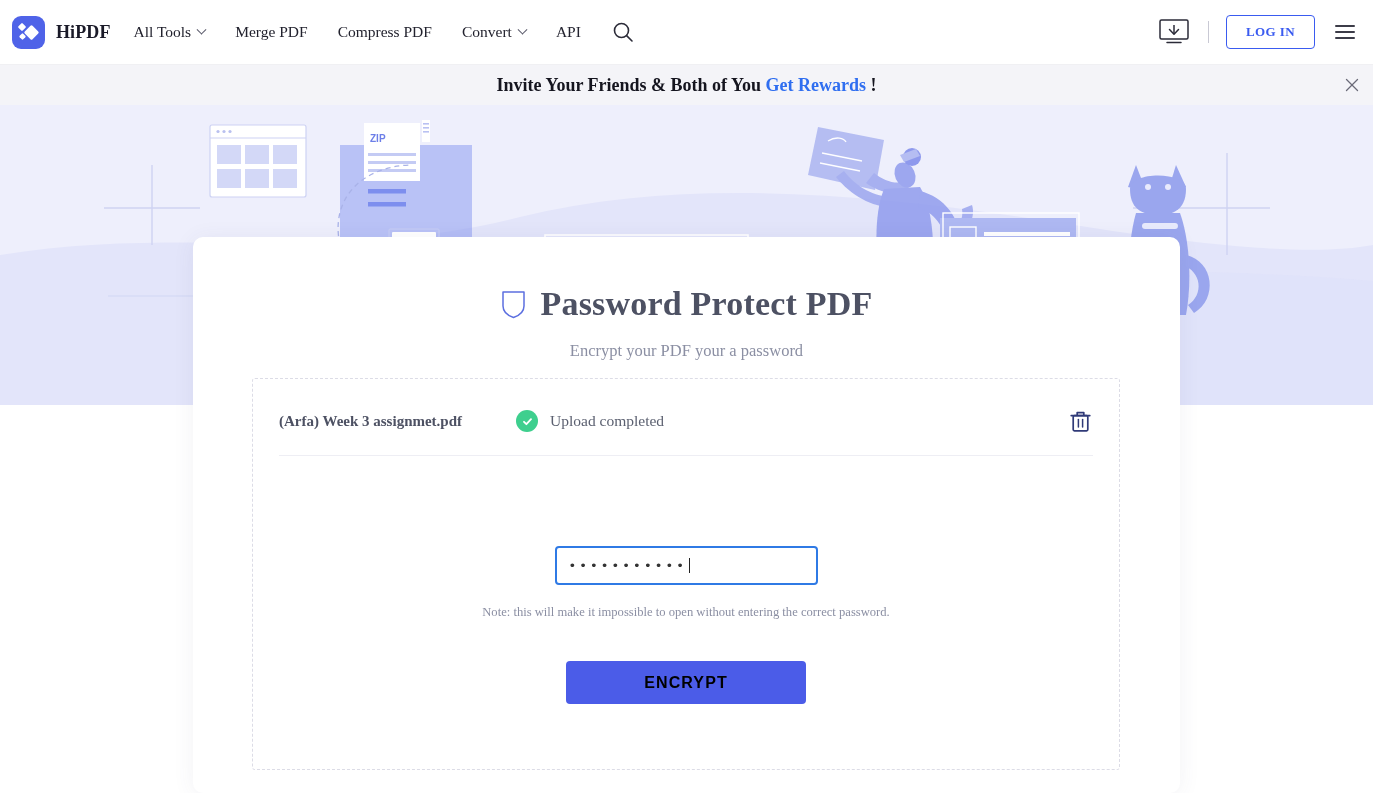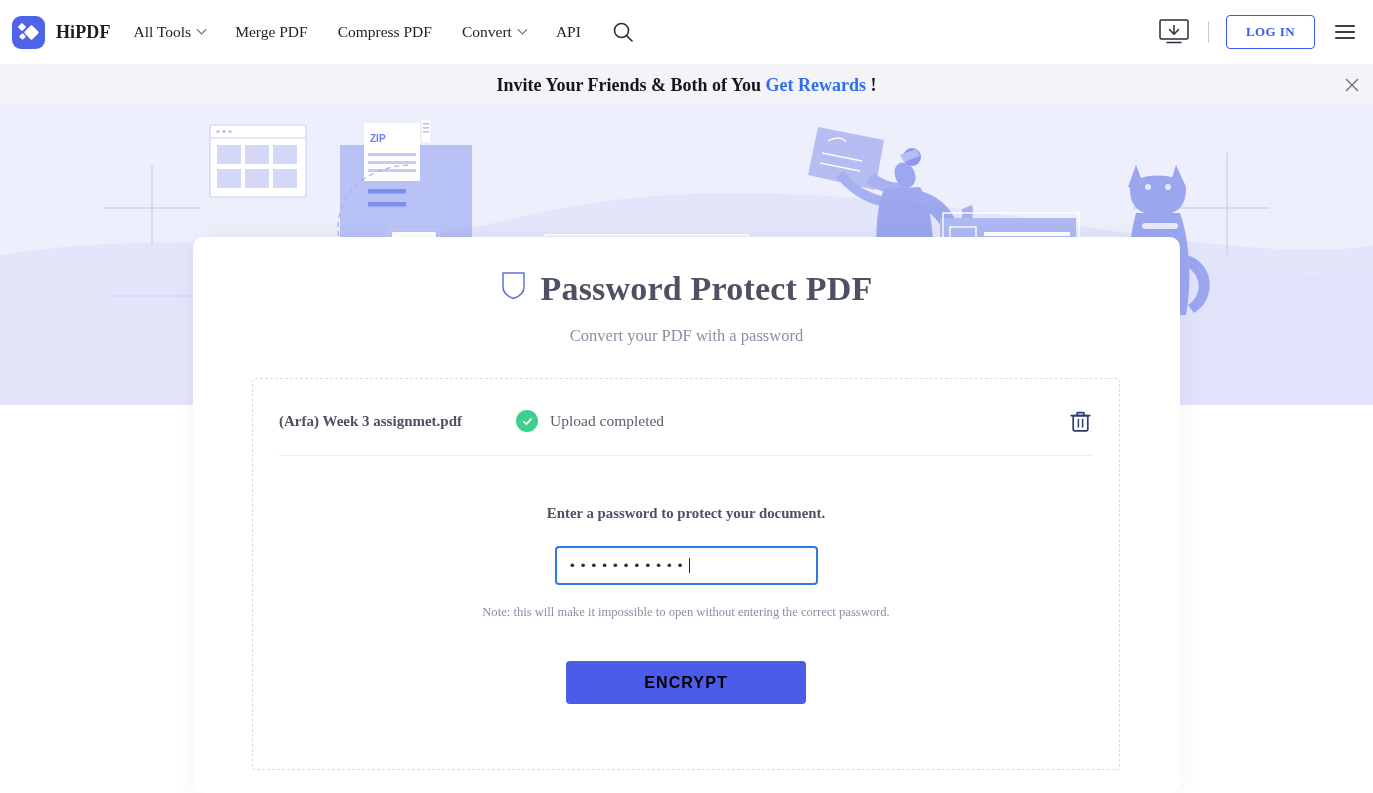--- a/index.html
+++ b/index.html
@@ -85,22 +85,22 @@
   .hero svg { position:absolute; top:0; left:0; }
 
   
   .card {
     position: absolute; top: 237px; left: 193px; width: 987px; height: 556px;
     background: #ffffff; border-radius: 10px;
     box-shadow: 0 2px 22px rgba(70,70,120,.07);
     z-index: 20;
   }
   .card-title-row {
-    display: flex; align-items: flex-start; justify-content: center;
-    margin-top: 33px;
+    display: flex; align-items: center; justify-content: center;
+    margin-top: 48px;
   }
   .shield-icon { margin-right: 15px; display:flex; align-items:center; }
   .card-title {
     font-size: 34px; font-weight: bold; color: #4d5163; letter-spacing: .2px;
   }
   .card-sub {
     text-align: center; margin-top: 18px; font-size: 16.5px; color: #8b8fa3;
   }
 
   .dropzone {
@@ -391,21 +391,21 @@
   <div class="card">
 
     <div class="card-title-row">
       <span class="shield-icon">
         <svg width="25" height="30" viewBox="0 0 25 30">
           <path d="M2 3 L23 3 L23 17 C23 24, 17 27, 12.5 28.5 C8 27, 2 24, 2 17 Z" fill="none" stroke="#5c6fe0" stroke-width="1.5" stroke-linejoin="round"></path>
         </svg>
       </span>
       <h1 class="card-title">Password Protect PDF</h1>
     </div>
-    <div class="card-sub">Convert your PDF with a password</div>
+    <div class="card-sub">Encrypt your PDF your a password</div>
 
     <div class="dropzone">
 
       <div class="file-row">
         <span class="file-name">(Arfa) Week 3 assignmet.pdf</span>
         <span class="upload-status">
           <span class="check-circle">
             <svg width="13" height="13" viewBox="0 0 13 13">
               <path d="M3 6.8 L5.4 9.2 L10 4.2" fill="none" stroke="#ffffff" stroke-width="1.8" stroke-linecap="round" stroke-linejoin="round"></path>
             </svg>
@@ -418,21 +418,20 @@
             <line x1="1.2" y1="5.6" x2="19.8" y2="5.6" stroke="#303a78" stroke-width="1.7" stroke-linecap="round"></line>
             <path d="M7.2 5.6 L7.2 2.6 L13.8 2.6 L13.8 5.6" fill="none" stroke="#303a78" stroke-width="1.7" stroke-linejoin="round"></path>
             <line x1="8.4" y1="9.6" x2="8.4" y2="17" stroke="#303a78" stroke-width="1.5" stroke-linecap="round"></line>
             <line x1="12.6" y1="9.6" x2="12.6" y2="17" stroke="#303a78" stroke-width="1.5" stroke-linecap="round"></line>
           </svg>
         </span>
       </div>
 
       <div class="row-divider"></div>
 
-      <div class="pw-label">Enter a password to protect your document.</div>
 
       <div class="pw-input-wrap">
         <div class="pw-input">
           <span class="pw-dots">•••••••••••</span>
           <span class="caret-bar"></span>
         </div>
       </div>
 
       <div class="pw-note">Note: this will make it impossible to open without entering the correct password.</div>
 

